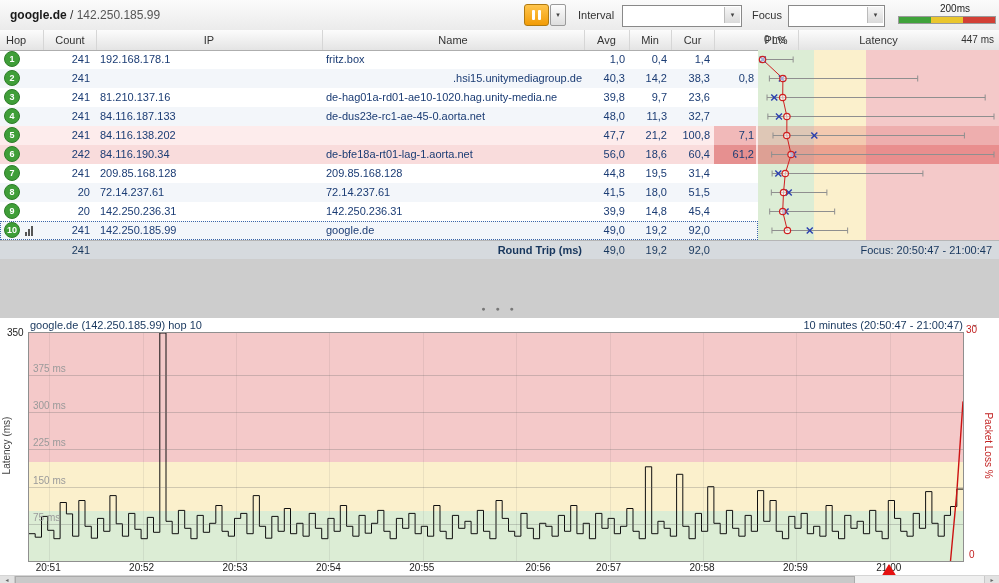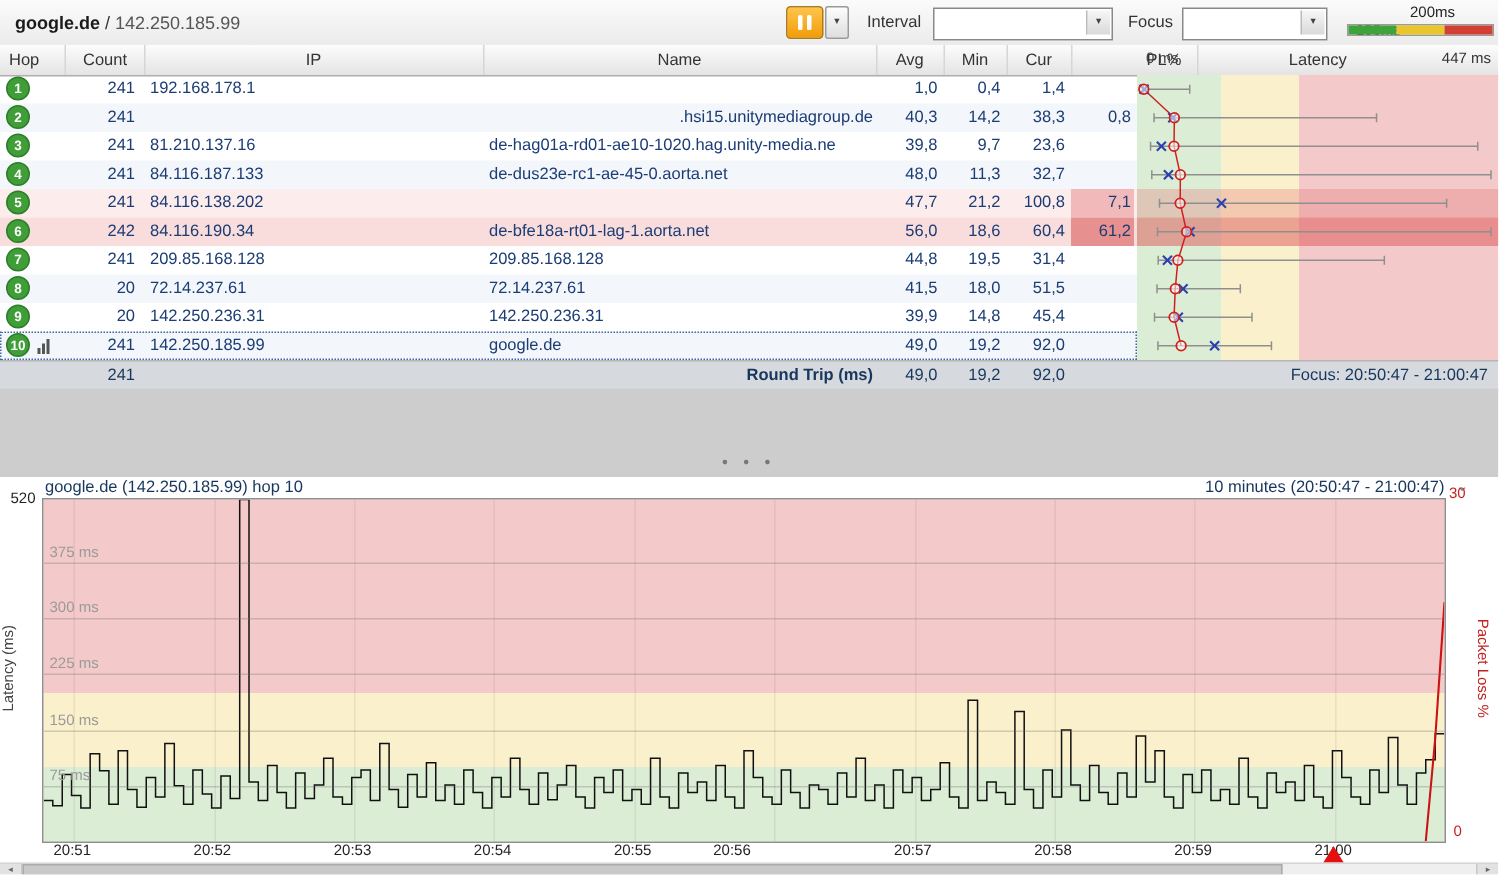--- a/index.html
+++ b/index.html
@@ -222,20 +222,21 @@
       <line x1="48.74944071588367" y1="177.5" x2="54.74944071588367" y2="183.5" stroke="#2b3faf" stroke-width="1.4"></line>
       <line x1="48.74944071588367" y1="183.5" x2="54.74944071588367" y2="177.5" stroke="#2b3faf" stroke-width="1.4"></line>
       <circle cx="29.431767337807607" cy="180.5" r="3.2" fill="#fff" fill-opacity="0.55" stroke="#cf2020" stroke-width="1.2"></circle>
     </svg>
 
   <div class="rows">
       <div class="trow" style="top: 0px;">
         <div class="c hop"><span class="badge">1</span></div>
         <div class="c count">241</div>
         <div class="c ip">192.168.178.1</div>
+        <div class="c name">fritz.box</div>
         <div class="c num avg">1,0</div>
         <div class="c num min">0,4</div>
         <div class="c num cur">1,4</div>
         <div class="c num pl"></div>
       </div>
       <div class="trow alt" style="top: 19px;">
         <div class="c hop"><span class="badge">2</span></div>
         <div class="c count">241</div>
         <div class="c ip"></div>
         <div class="c name r">.hsi15.unitymediagroup.de</div>
@@ -338,21 +339,21 @@
     <div class="c focus">Focus: 20:50:47 - 21:00:47</div>
   </div>
 
   <div class="filler"></div>
   <div class="splitter-dots">● ● ●</div>
 
   <div class="panel">
     <div class="ptitle">google.de (142.250.185.99) hop 10</div>
     <div class="prange">10 minutes (20:50:47 - 21:00:47)</div>
     <div class="prange-arrow">⌄</div>
-    <div class="ymax">520</div>
+    <div class="ymax">350</div>
     <div class="ylab-left">Latency (ms)</div>
     <div class="lmax">30</div>
     <div class="lmin">0</div>
     <div class="ylab-right">Packet Loss %</div>
     <div class="plot" style="background: linear-gradient(rgb(244, 201, 201) 0px, rgb(244, 201, 201) 128.87px, rgb(251, 240, 204) 128.87px, rgb(251, 240, 204) 178.435px, rgb(220, 237, 213) 178.435px, rgb(220, 237, 213) 100%);">
       <svg width="934" height="228">
           <path d="M0 200.7H6.2V204.2H12.5V183.4H18.7V197.3H24.9V205.7H31.1V169.5H37.4V180.9H43.6V203.2H49.8V167.5H56.0V193.3H62.3V205.2H68.5V185.4H74.7V198.3H80.9V162.6H87.2V190.8H93.4V203.2H99.6V180.4H105.9V196.3H112.1V205.7H118.3V184.4H124.5V199.3H130.8V0.0H137.0V188.3H143.2V200.7H149.4V177.4H155.7V195.3H161.9V205.7H168.1V182.4H174.3V199.3H180.6V190.3H186.8V172.5H193.0V198.3H199.3V203.2H205.5V185.4H211.7V180.4H217.9V200.7H224.2V162.6H230.4V193.3H236.6V205.2H242.8V183.4H249.1V198.3H255.3V175.5H261.5V200.7H267.7V190.3H274.0V203.2H280.2V180.4H286.4V195.3H292.7V205.7H298.9V185.4H305.1V198.3H311.3V172.5H317.6V193.3H323.8V203.2H330.0V182.4H336.2V200.2H342.5V190.3H348.7V177.4H354.9V198.3H361.1V205.7H367.4V185.4H373.6V195.3H379.8V180.4H386.1V200.7H392.3V193.3H398.5V203.2H404.7V172.5H411.0V198.3H417.2V205.7H423.4V182.4H429.6V195.3H435.9V188.3H442.1V200.7H448.3V177.4H454.5V198.3H460.8V205.7H467.0V167.5H473.2V185.4H479.5V198.3H485.7V203.2H491.9V180.4H498.1V195.3H504.4V205.7H510.6V190.3H516.8V193.3H523.0V203.2H529.3V182.4H535.5V198.3H541.7V172.5H547.9V200.7H554.2V190.3H560.4V205.7H566.6V180.4H572.9V195.3H579.1V185.4H585.3V200.7H591.5V193.3H597.8V175.5H604.0V198.3H610.2V205.7H616.4V133.8H622.7V200.7H628.9V188.3H635.1V195.3H641.3V203.2H647.6V141.3H653.8V193.3H660.0V205.7H666.3V180.4H672.5V198.3H678.7V153.7H684.9V190.3H691.2V200.7H697.4V177.4H703.6V195.3H709.8V203.2H716.1V182.4H722.3V198.3H728.5V157.6H734.7V188.3H741.0V167.5H747.2V198.3H753.4V205.7H759.7V183.4H765.9V195.3H772.1V180.4H778.3V200.7H784.6V193.3H790.8V203.2H797.0V172.5H803.2V198.3H809.5V205.7H815.7V182.4H821.9V195.3H828.1V188.3H834.4V200.7H840.6V177.4H846.8V198.3H853.1V205.7H859.3V167.5H865.5V185.4H871.7V198.3H878.0V203.2H884.2V180.4H890.4V195.3H896.6V158.6H902.9V190.3H909.1V203.2H915.3V182.4H921.5V173.5H927.8V156.1H934" fill="none" stroke="#101010" stroke-width="1"></path>
           <polyline points="921.5,228.0 927.8,159.6 934.0,68.4" fill="none" stroke="#cc1212" stroke-width="1.4"></polyline>
         </svg>
     <div class="gl" style="top: 42.1304px;"></div>
@@ -375,21 +376,21 @@
         <div class="vl" style="left: 674px;"></div>
         <div class="vl" style="left: 767.4px;"></div>
         <div class="vl" style="left: 860.8px;"></div>
       </div>
     <div class="xaxis">
         <span class="xtick" style="left: 48.2px;">20:51</span>
         <span class="xtick" style="left: 141.6px;">20:52</span>
         <span class="xtick" style="left: 235px;">20:53</span>
         <span class="xtick" style="left: 328.4px;">20:54</span>
         <span class="xtick" style="left: 421.8px;">20:55</span>
-        <span class="xtick" style="left: 488px;">20:56</span>
+        <span class="xtick" style="left: 538px;">20:56</span>
         <span class="xtick" style="left: 608.6px;">20:57</span>
         <span class="xtick" style="left: 702px;">20:58</span>
         <span class="xtick" style="left: 795.4px;">20:59</span>
         <span class="xtick" style="left: 888.8px;">21:00</span>
       </div>
     <div class="alert-tri"></div>
     <div class="hscroll">
       <div class="hs-btn hs-left">◂</div>
       <div class="hs-thumb"></div>
       <div class="hs-btn hs-right">▸</div>

